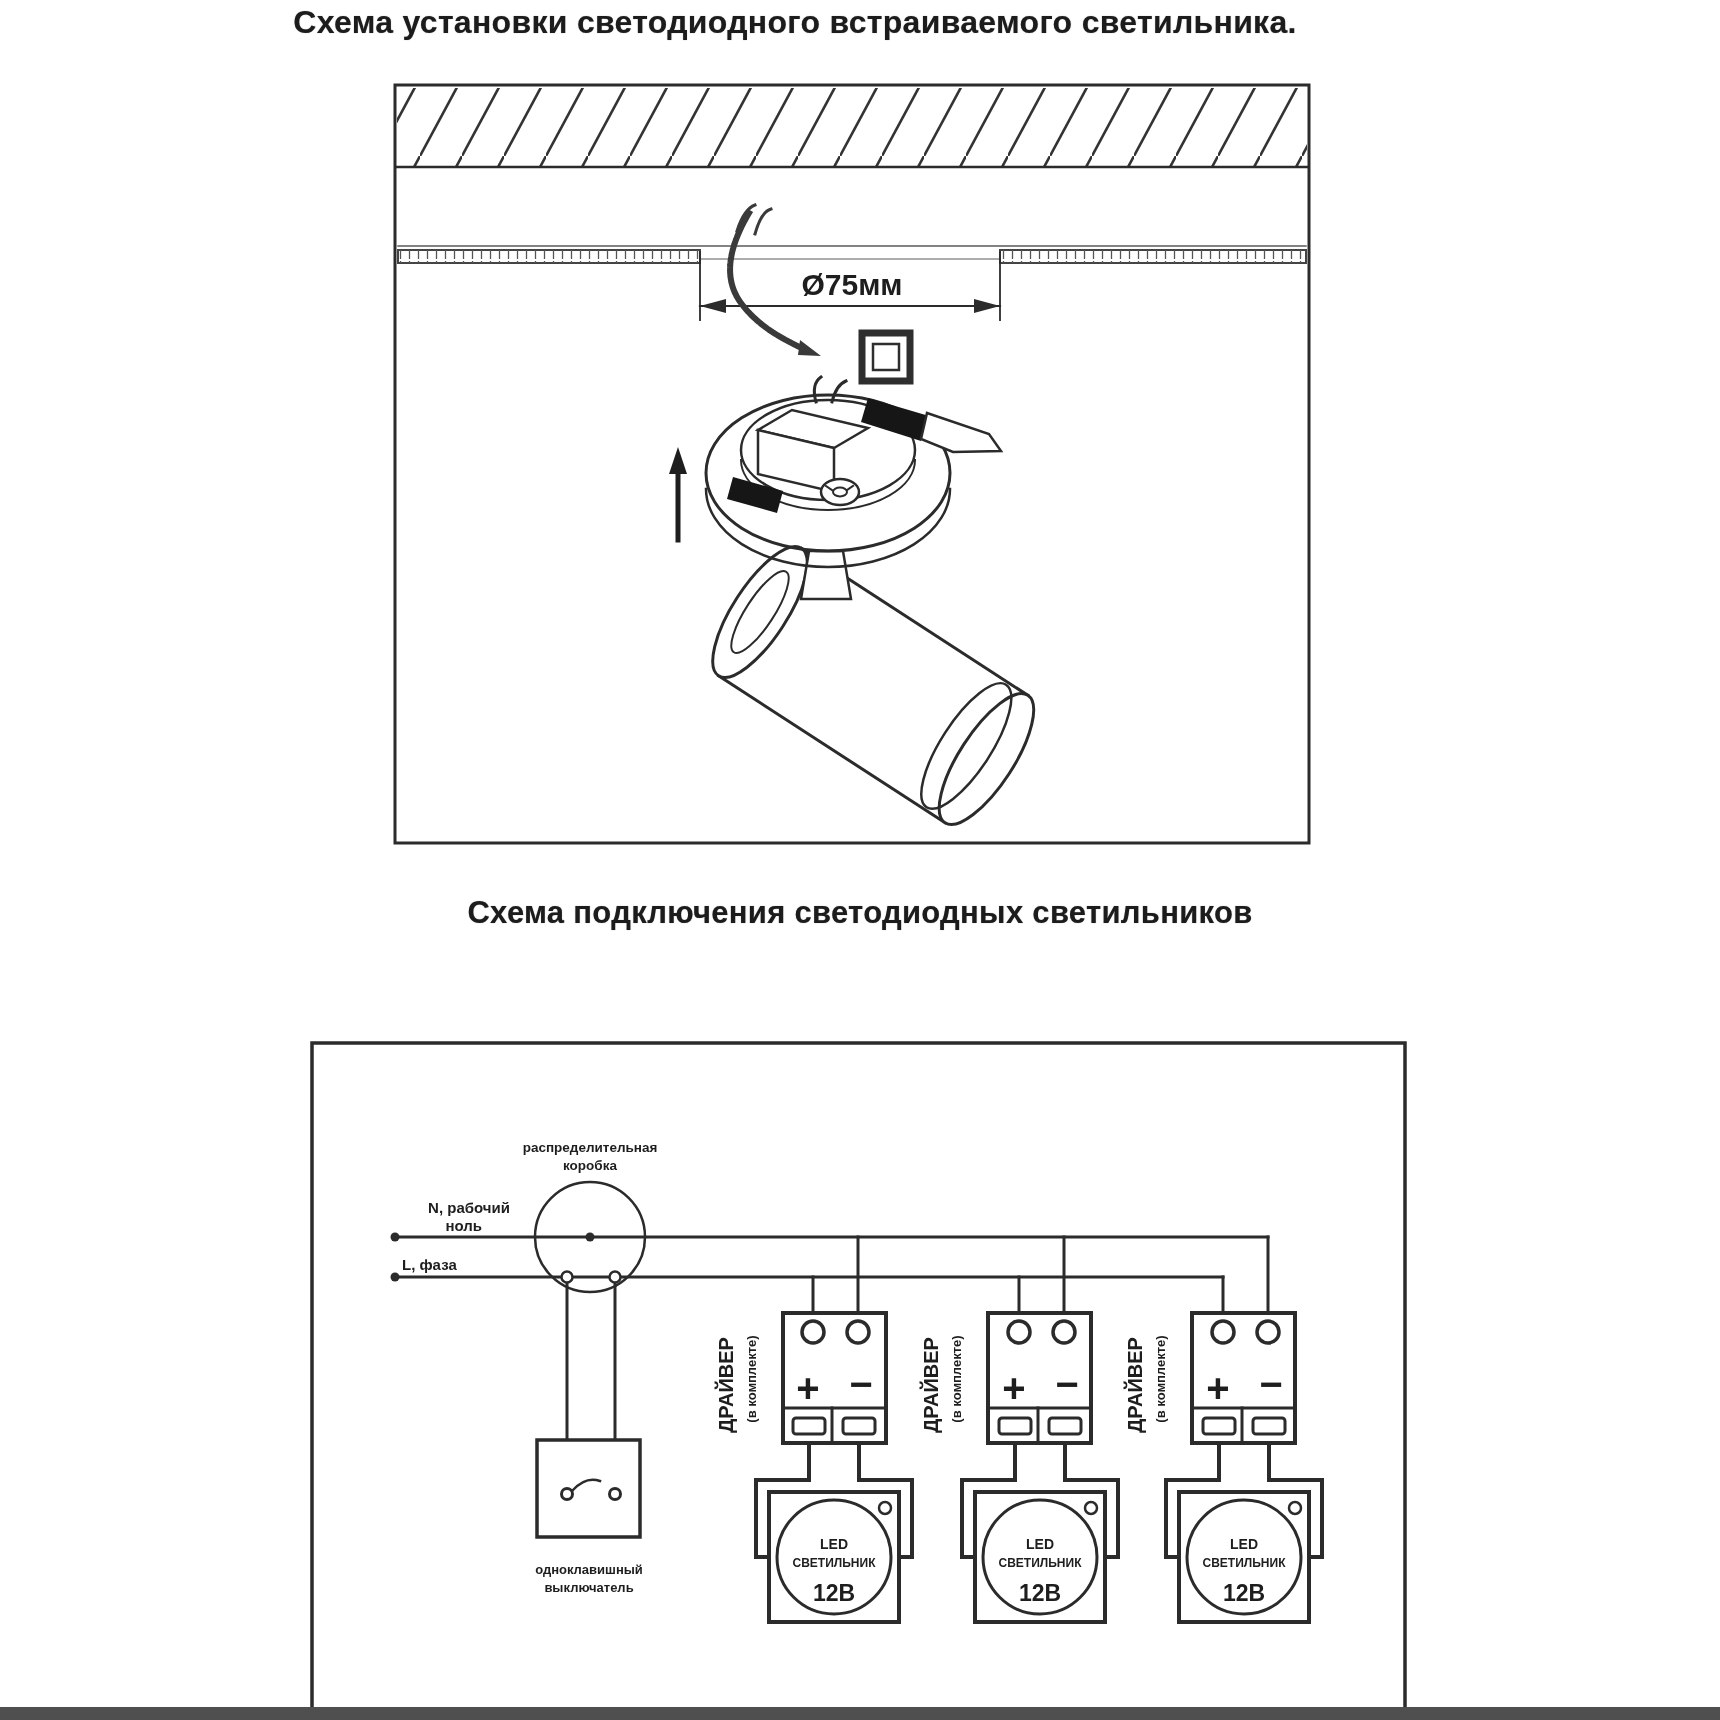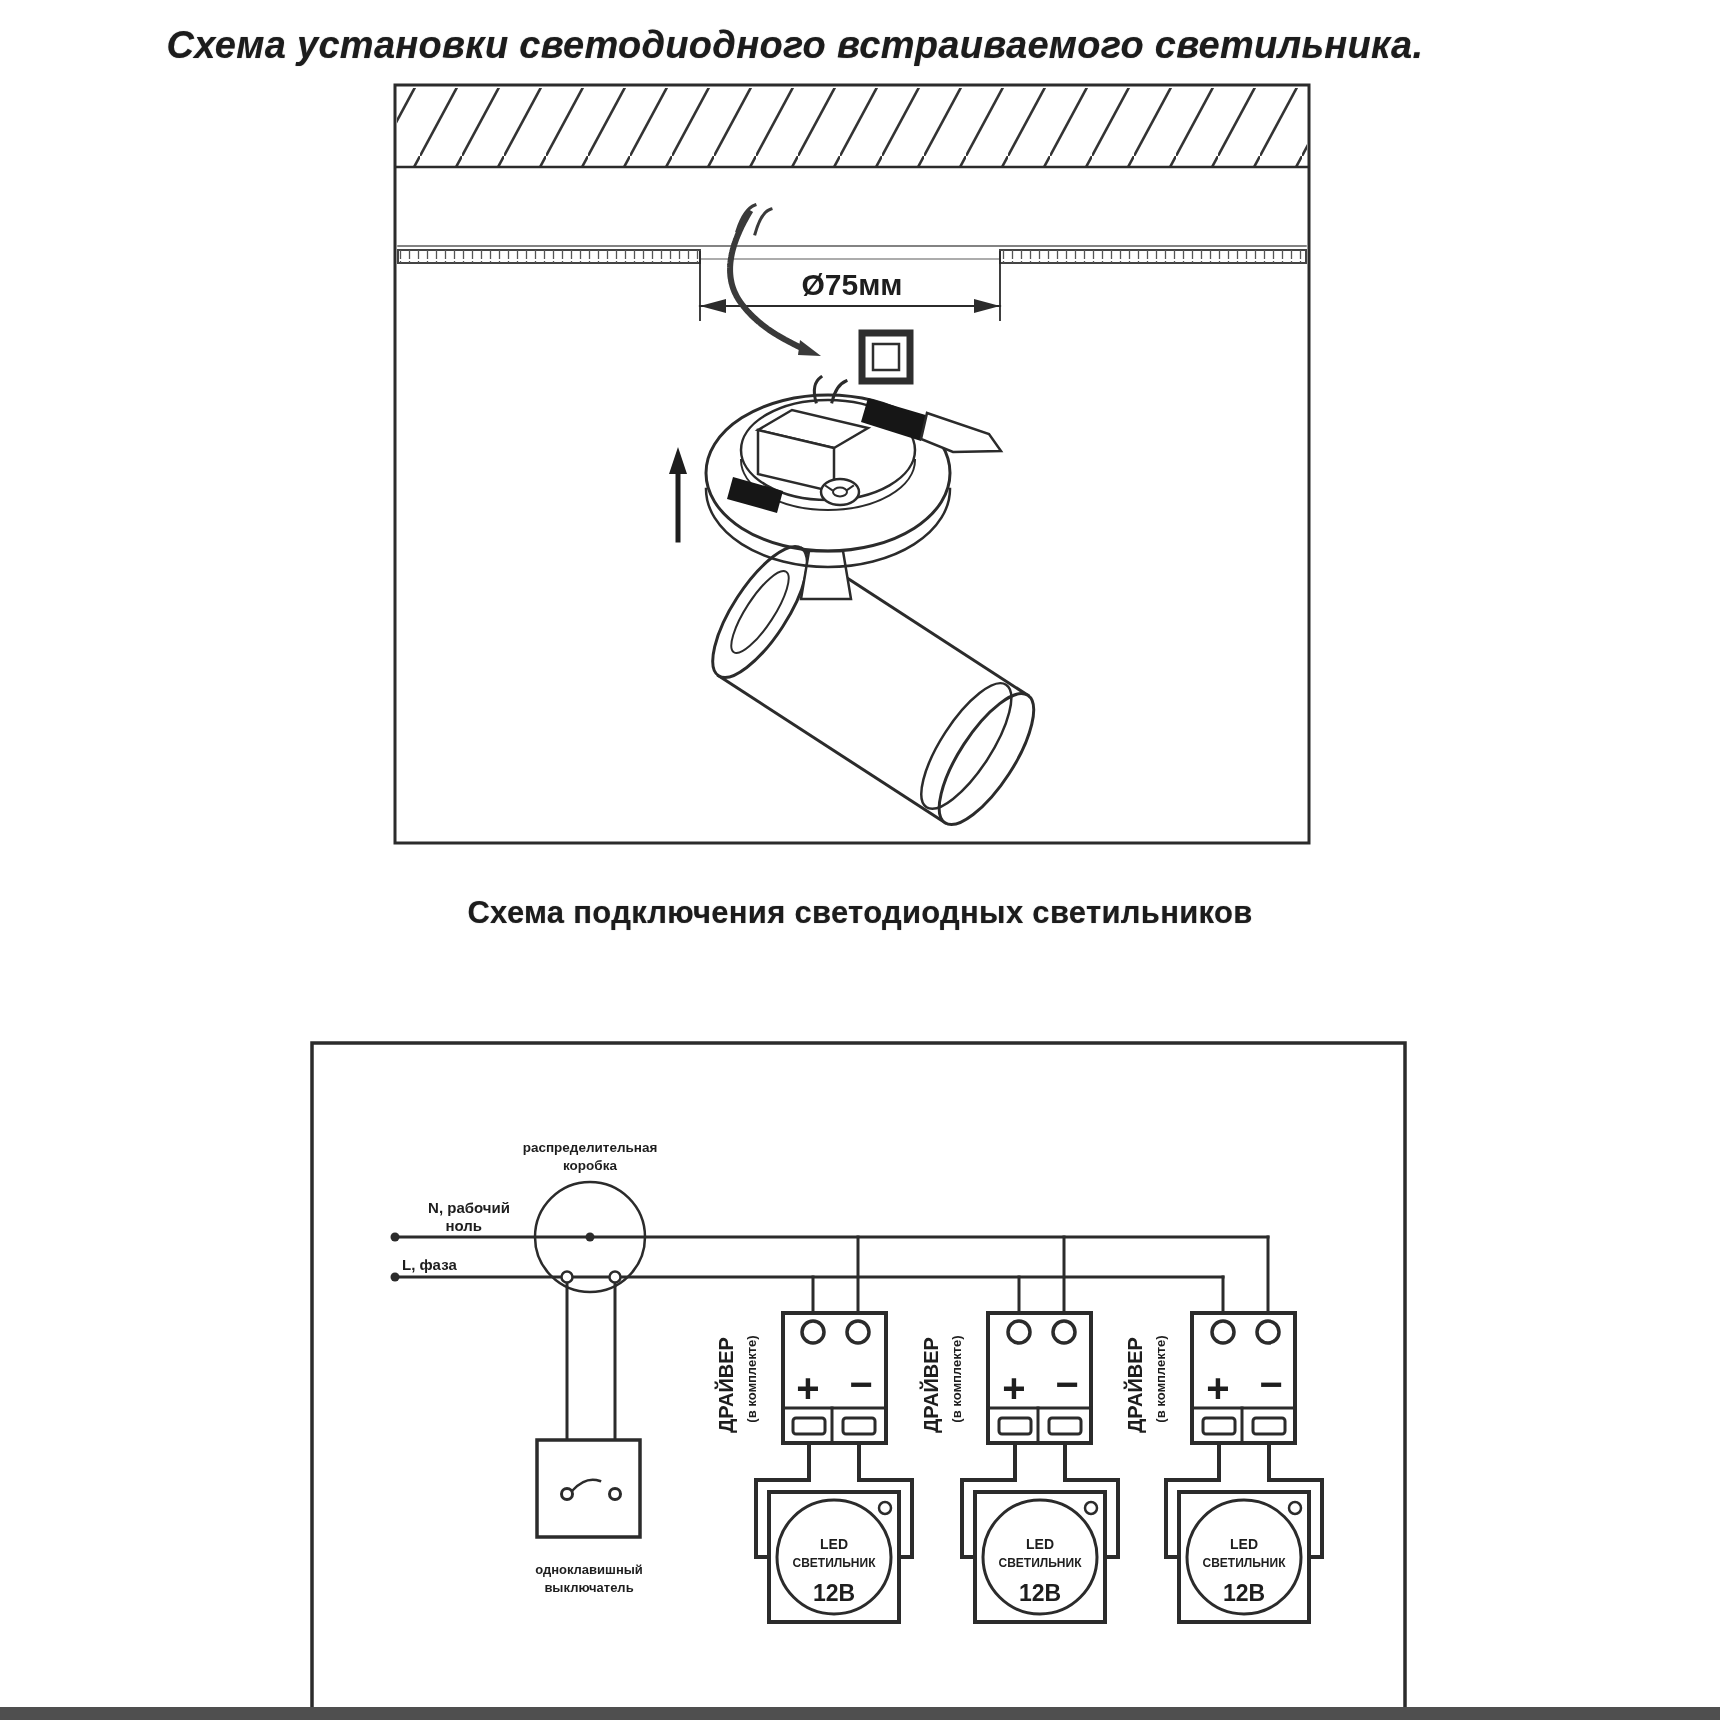--- a/index.html
+++ b/index.html
@@ -1,20 +1,20 @@
 <!DOCTYPE html>
 <html><head>
 <meta charset="utf-8">
 <style>
   html,body{margin:0;padding:0;background:#ffffff;}
   #page{position:relative;width:1720px;height:1720px;background:#ffffff;overflow:hidden;
         font-family:"Liberation Sans",sans-serif;color:#1e1e1e;}
   .title{position:absolute;font-weight:bold;color:#1c1c1c;text-align:center;
          text-shadow:0 0 1px rgba(20,20,20,.45);}
-  #title-install{top:24px;left:0;width:1590px;font-size:38px;letter-spacing:.3px;font-style:italic;}
+  #title-install{top:4px;left:0;width:1590px;font-size:32px;letter-spacing:.3px;}
   #title-wiring{top:888px;left:0;width:1720px;font-size:31px;line-height:50px;letter-spacing:.3px;}
   svg text{font-family:"Liberation Sans",sans-serif;font-weight:bold;fill:#1e1e1e;}
   #bottom-bar{position:absolute;left:0;bottom:0;width:1720px;height:13px;background:#4f4f4f;}
 </style>
 </head>
 <body>
 
 <div id="page">
 
   <div id="title-install" class="title">Схема установки светодиодного встраиваемого светильника.</div>

